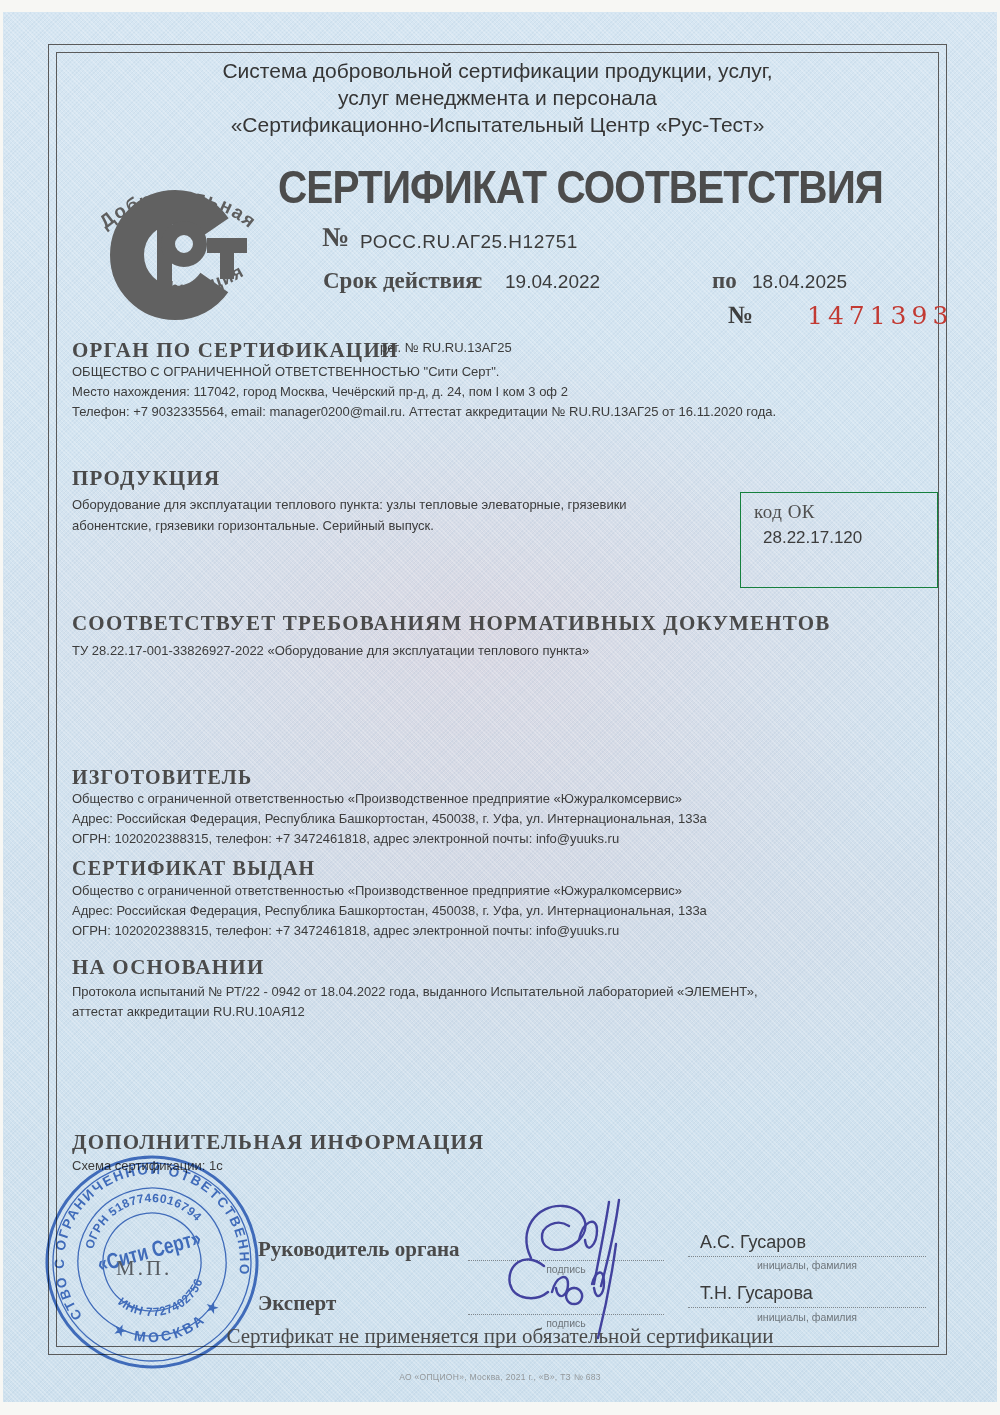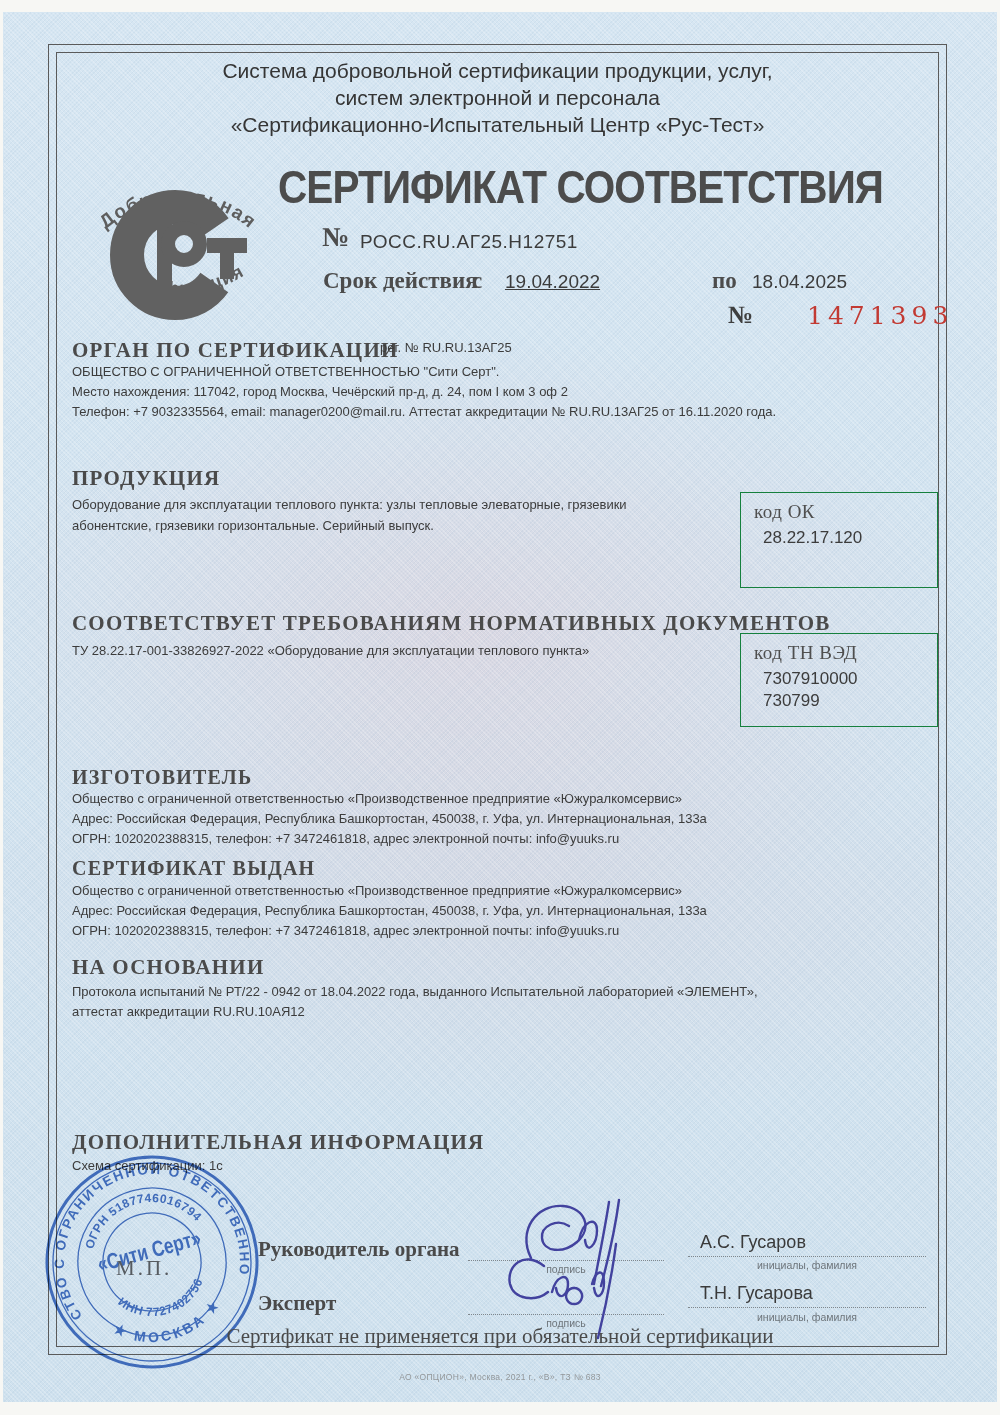--- a/index.html
+++ b/index.html
@@ -38,21 +38,21 @@
 <body>
 
 <div id="page">
   <div id="paper"></div>
 
   <div class="frame" style="left:48px;top:44px;width:897px;height:1309px;"></div>
   <div class="frame" style="left:56px;top:52px;width:881px;height:1293px;"></div>
 
   <div class="abs hdr" style="left:70px;top:57px;width:855px;">
     <div>Система добровольной сертификации продукции, услуг,</div>
-    <div>систем электронной и персонала</div>
+    <div>услуг менеджмента и персонала</div>
     <div>«Сертификационно-Испытательный Центр «Рус-Тест»</div>
   </div>
 
   <svg class="abs" style="left:78px;top:152px;" width="200" height="170" viewBox="0 0 200 170">
     <defs>
       <path id="arcTop" d="M 20 85 A 109 109 0 0 1 180 85"></path>
       <path id="arcBot" d="M 18 112 A 127 127 0 0 0 182 112"></path>
     </defs>
     <text font-family="Liberation Sans, sans-serif" font-weight="bold" font-size="19" fill="#5e5e5e" letter-spacing="1.5">
       <textPath href="#arcTop" startOffset="50%" text-anchor="middle">Добровольная</textPath>
@@ -68,21 +68,21 @@
     </g>
   </svg>
 
   <div class="abs title" style="left:278px;top:160px;">СЕРТИФИКАТ СООТВЕТСТВИЯ</div>
 
   <div class="abs serifb" style="left:322px;top:222px;font-size:27px;">№</div>
   <div class="abs" style="left:360px;top:231px;font-size:19px;color:#3c3c3c;letter-spacing:0.5px;">РОСС.RU.АГ25.Н12751</div>
 
   <div class="abs serifb" style="left:323px;top:268px;font-size:23px;">Срок действия</div>
   <div class="abs serifb" style="left:472px;top:268px;font-size:23px;">с</div>
-  <div class="abs" style="left:505px;top:271px;font-size:19px;color:#3c3c3c;text-decoration:underline;">19.04.2022</div>
+  <div class="abs" style="left:505px;top:271px;font-size:19px;color:#3c3c3c;">19.04.2022</div>
   <div class="abs serifb" style="left:712px;top:268px;font-size:23px;">по</div>
   <div class="abs" style="left:752px;top:271px;font-size:19px;color:#3c3c3c;">18.04.2025</div>
 
   <div class="abs serifb" style="left:728px;top:301px;font-size:25px;color:#3f3f3f;">№</div>
   <div class="abs rednum" style="left:807px;top:301px;color:#c23a33;">1471393</div>
 
   <div class="abs sechead" style="left:72px;top:338px;">ОРГАН ПО СЕРТИФИКАЦИИ</div>
   <div class="abs body-t" style="left:380px;top:338px;">рег. № RU.RU.13АГ25</div>
   <div class="abs body-t" style="left:72px;top:362px;">ОБЩЕСТВО С ОГРАНИЧЕННОЙ ОТВЕТСТВЕННОСТЬЮ "Сити Серт".</div>
   <div class="abs body-t" style="left:72px;top:382px;">Место нахождения: 117042, город Москва, Чечёрский пр-д, д. 24, пом I ком 3 оф 2</div>
@@ -91,25 +91,20 @@
   <div class="abs sechead" style="left:72px;top:466px;">ПРОДУКЦИЯ</div>
   <div class="abs body-t" style="left:72px;top:495px;">Оборудование для эксплуатации теплового пункта: узлы тепловые элеваторные, грязевики</div>
   <div class="abs body-t" style="left:72px;top:516px;">абонентские, грязевики горизонтальные. Серийный выпуск.</div>
   <div class="codebox" style="left:740px;top:492px;width:196px;height:94px;">
     <div class="codelabel" style="margin:8px 0 0 13px;">код ОК</div>
     <div class="codeval" style="margin:5px 0 0 22px;">28.22.17.120</div>
   </div>
 
   <div class="abs sechead" style="left:72px;top:611px;">СООТВЕТСТВУЕТ ТРЕБОВАНИЯМ НОРМАТИВНЫХ ДОКУМЕНТОВ</div>
   <div class="abs body-t" style="left:72px;top:641px;">ТУ 28.22.17-001-33826927-2022 «Оборудование для эксплуатации теплового пункта»</div>
-  <div class="codebox" style="left:740px;top:633px;width:196px;height:92px;">
-    <div class="codelabel" style="margin:8px 0 0 13px;">код ТН ВЭД</div>
-    <div class="codeval" style="margin:5px 0 0 22px;">7307910000</div>
-    <div class="codeval" style="margin:2px 0 0 22px;">730799</div>
-  </div>
 
   <div class="abs sechead" style="left:72px;top:766px;font-size:20px;">ИЗГОТОВИТЕЛЬ</div>
   <div class="abs body-t" style="left:72px;top:789px;">Общество с ограниченной ответственностью «Производственное предприятие «Южуралкомсервис»</div>
   <div class="abs body-t" style="left:72px;top:809px;">Адрес: Российская Федерация, Республика Башкортостан, 450038, г. Уфа, ул. Интернациональная, 133а</div>
   <div class="abs body-t" style="left:72px;top:829px;">ОГРН: 1020202388315, телефон: +7 3472461818, адрес электронной почты: info@yuuks.ru</div>
 
   <div class="abs sechead" style="left:72px;top:857px;font-size:20px;">СЕРТИФИКАТ ВЫДАН</div>
   <div class="abs body-t" style="left:72px;top:881px;">Общество с ограниченной ответственностью «Производственное предприятие «Южуралкомсервис»</div>
   <div class="abs body-t" style="left:72px;top:901px;">Адрес: Российская Федерация, Республика Башкортостан, 450038, г. Уфа, ул. Интернациональная, 133а</div>
   <div class="abs body-t" style="left:72px;top:921px;">ОГРН: 1020202388315, телефон: +7 3472461818, адрес электронной почты: info@yuuks.ru</div>

